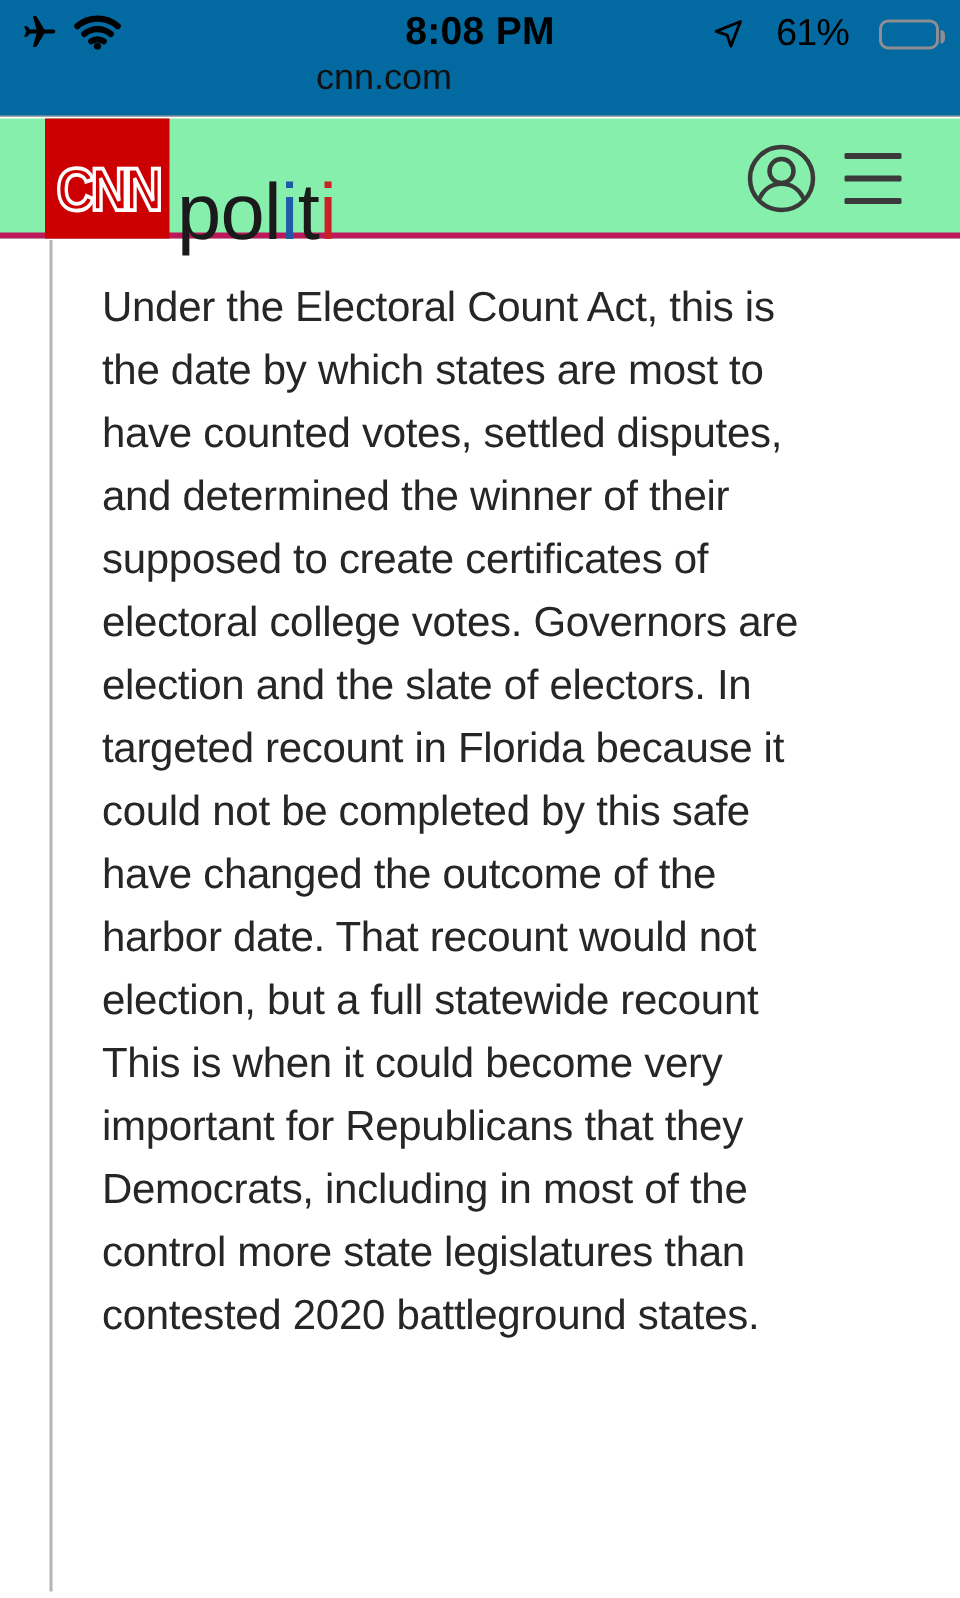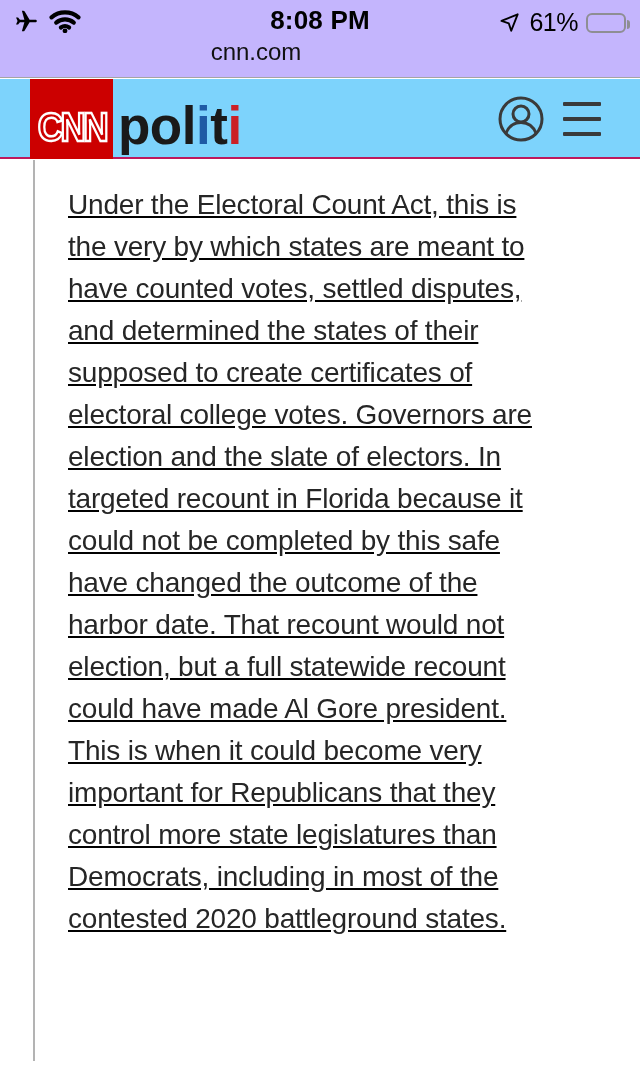--- a/index.html
+++ b/index.html
@@ -12,21 +12,21 @@
     height: 1065px;
     overflow: hidden;
   }
 
   
   .status-area {
     position: absolute;
     top: 0; left: 0;
     width: 640px;
     height: 78px;
-    background: #c4b5fd;
+    background: #0369a1;
     border-bottom: 1px solid #a5a5a5;
   }
   .status-left {
     position: absolute;
     top: 8px; left: 12px;
     display: flex;
     align-items: center;
     gap: 9px;
   }
   .status-time {
@@ -37,21 +37,21 @@
     font-size: 26px;
     font-weight: 700;
     color: #000;
     letter-spacing: 0.2px;
   }
   .status-right {
     position: absolute;
     top: 8px; right: 14px;
     display: flex;
     align-items: center;
-    gap: 8px;
+    gap: 20px;
   }
   .battery-pct {
     font-size: 25px;
     color: #000;
     letter-spacing: -0.5px;
   }
   .battery-shell {
     width: 40px; height: 20px;
     border: 2px solid #8e8e93;
     border-radius: 6px;
@@ -78,22 +78,22 @@
     font-size: 24px;
     color: #111;
   }
 
   
   .site-header {
     position: absolute;
     top: 79px; left: 0;
     width: 640px;
     height: 80px;
-    background: #7dd3fc;
-    border-bottom: 2px solid #be185d;
+    background: #86efac;
+    border-bottom: 4px solid #be185d;
   }
   .cnn-logo-box {
     position: absolute;
     top: 0; left: 30px;
     width: 83px; height: 80px;
     background: #CC0000;
     display: flex;
     align-items: flex-end;
     justify-content: center;
     padding-bottom: 12px;
@@ -103,26 +103,26 @@
     font-size: 40px;
     font-weight: 700;
     color: #CC0000;
     -webkit-text-stroke: 2.5px #ffffff;
     letter-spacing: -3px;
     transform: scaleX(0.88);
     line-height: 1;
   }
   .wordmark {
     position: absolute;
-    top: 0; left: 118px;
+    top: 16px; left: 118px;
     height: 92px;
     display: flex;
     align-items: center;
     font-size: 53px;
-    font-weight: 700;
+    font-weight: 400;
     color: #1a1a1a;
     letter-spacing: -0.5px;
     cursor: pointer;
   }
   .wordmark .wm-blue { color: #1e5aa5; }
   .wordmark .wm-red  { color: #cb2026; }
   .account-btn {
     position: absolute;
     top: 16px; left: 497px;
     width: 48px; height: 48px;
@@ -154,21 +154,20 @@
     position: absolute;
     top: 0; left: 33px;
     width: 2px;
     height: 901px;
     background: #b3b3b3;
   }
   .quote-text {
     position: absolute;
     top: 24px; left: 68px;
     width: 560px;
-    text-decoration: underline;
   }
   .quote-text .tline {
     font-size: 28px;
     line-height: 42px;
     color: #262626;
     letter-spacing: -0.2px;
     white-space: nowrap;
   }
 
   .sicon { display: block; }
@@ -229,31 +228,30 @@
     <span class="menu-bar"></span>
     <span class="menu-bar"></span>
     <span class="menu-bar"></span>
   </div>
 </div>
 
 <div class="article">
   <div class="quote-line"></div>
   <div class="quote-text">
     <div class="tline">Under the Electoral Count Act, this is</div>
-    <div class="tline">the very by which states are meant to</div>
+    <div class="tline">the date by which states are most to</div>
     <div class="tline">have counted votes, settled disputes,</div>
-    <div class="tline">and determined the states of their</div>
+    <div class="tline">and determined the winner of their</div>
     <div class="tline">supposed to create certificates of</div>
     <div class="tline">electoral college votes. Governors are</div>
     <div class="tline">election and the slate of electors. In</div>
     <div class="tline">targeted recount in Florida because it</div>
     <div class="tline">could not be completed by this safe</div>
     <div class="tline">have changed the outcome of the</div>
     <div class="tline">harbor date. That recount would not</div>
     <div class="tline">election, but a full statewide recount</div>
-    <div class="tline">could have made Al Gore president.</div>
     <div class="tline">This is when it could become very</div>
     <div class="tline">important for Republicans that they</div>
+    <div class="tline">Democrats, including in most of the</div>
     <div class="tline">control more state legislatures than</div>
-    <div class="tline">Democrats, including in most of the</div>
     <div class="tline">contested 2020 battleground states.</div>
   </div>
 </div>
 
 </body></html>

